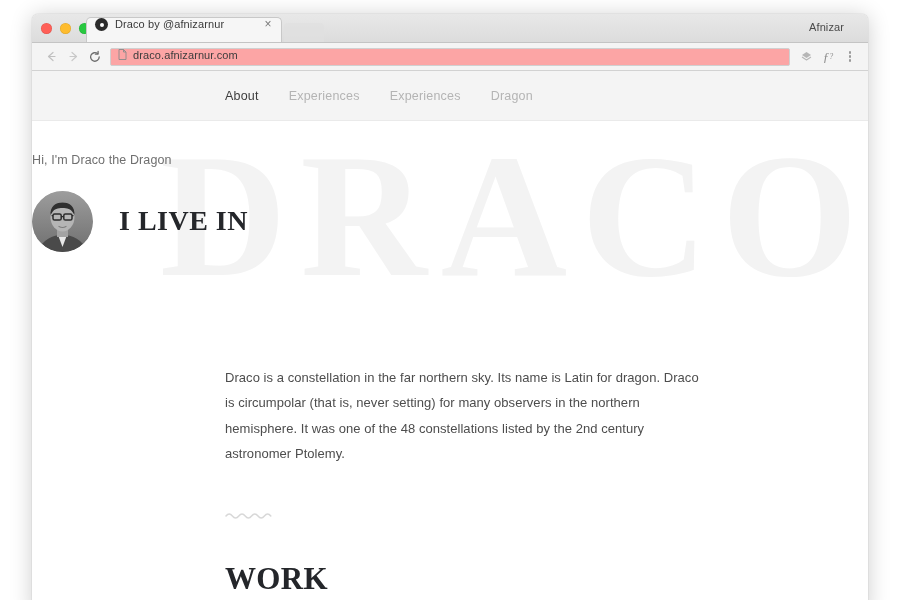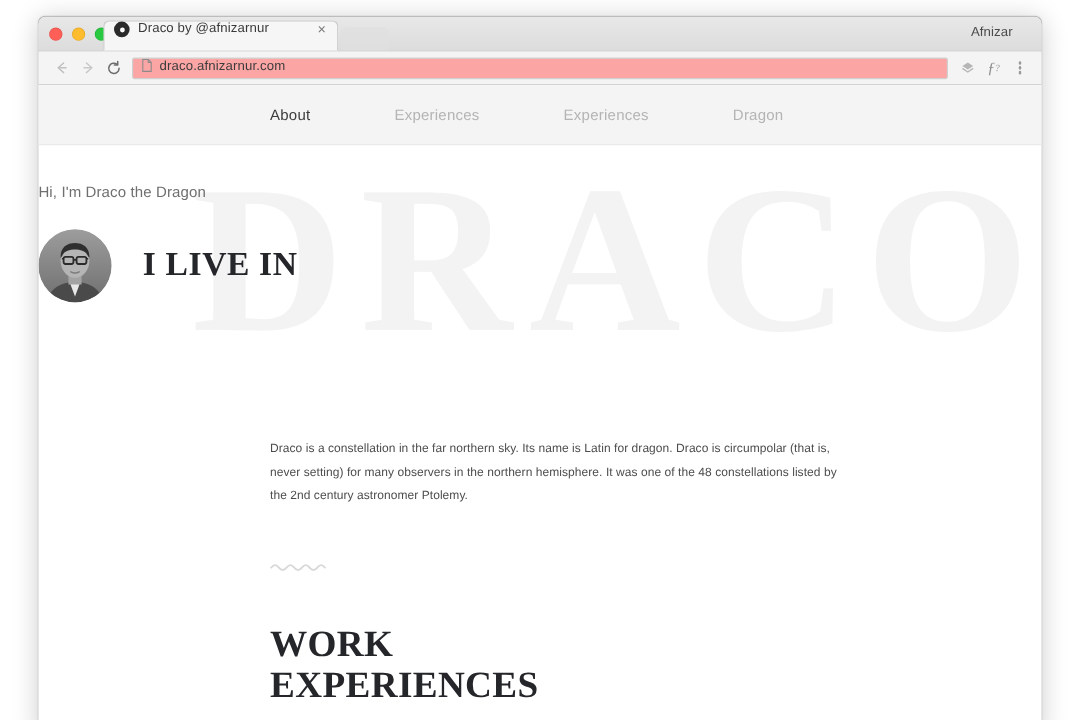--- a/index.html
+++ b/index.html
@@ -197,21 +197,20 @@
 
   
   .site-nav {
     height: 50px;
     background: #f4f4f4;
     border-bottom: 1px solid #eaeaea;
     display: flex;
     align-items: center;
     padding-left: 193px;
     box-sizing: border-box;
-    gap: 40px;
   }
   .site-nav a {
     font-size: 12.5px;
     text-decoration: none;
     margin-right: 30px;
     letter-spacing: 0.2px;
   }
   .site-nav a.active { color: #3c3c3c; }
   .site-nav a.muted  { color: #b4b4b4; }
 
@@ -287,21 +286,21 @@
   }
 
   
   .intro {
     padding-left: 193px;
     padding-right: 160px;
     margin-top: 4px;
   }
   .intro p {
     margin: 0;
-    font-size: 10px;
+    font-size: 13px;
     line-height: 1.95;
     color: #4d4d4d;
     letter-spacing: 0.05px;
   }
 
   
   .divider {
     padding-left: 193px;
     margin-top: 40px;
   }

